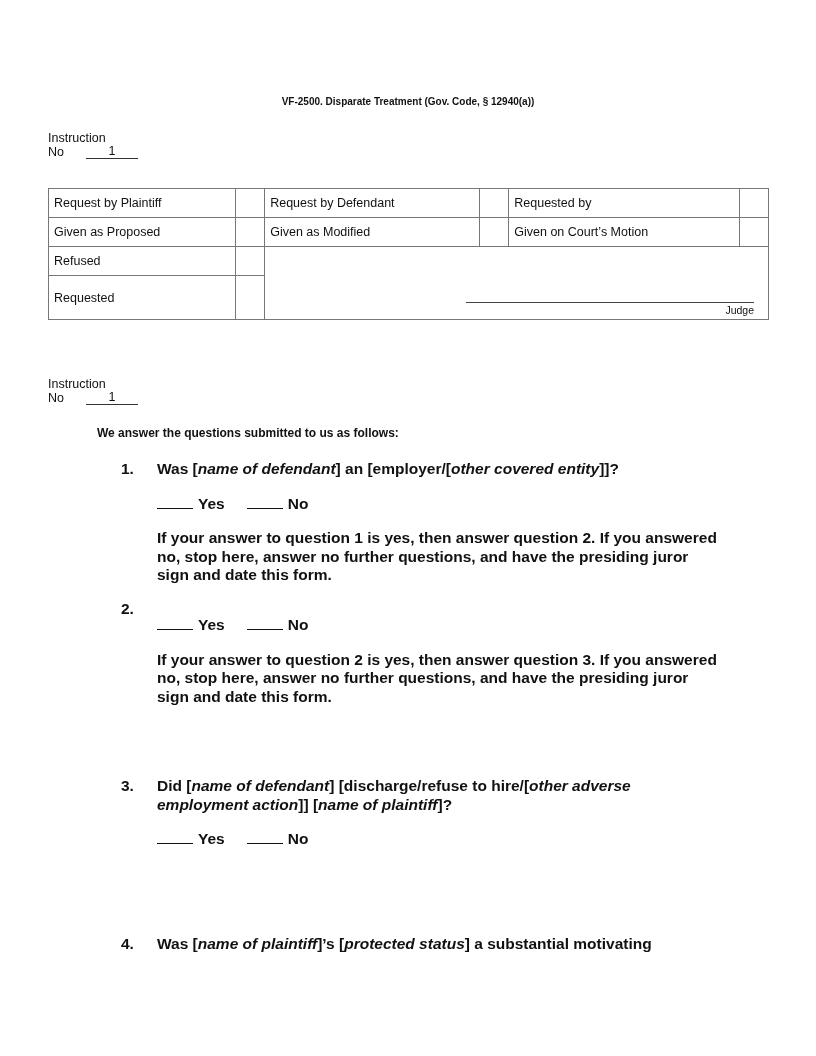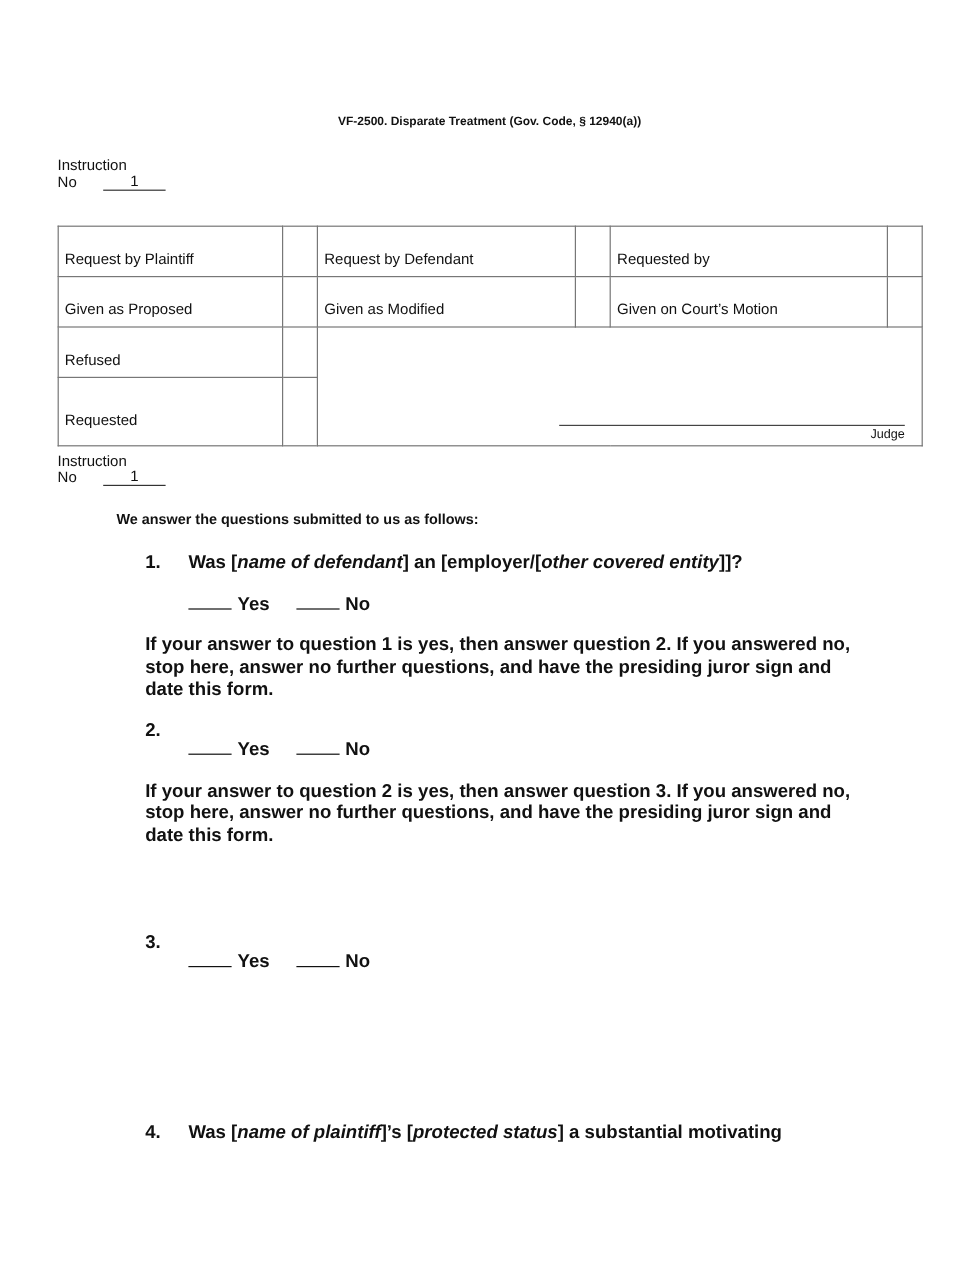--- a/index.html
+++ b/index.html
@@ -2,33 +2,33 @@
 <html><head>
 <meta charset="utf-8">
 <style>
   html, body { margin: 0; padding: 0; background: #ffffff; }
   body { width: 816px; height: 1056px; position: relative; overflow: hidden; color: #111; font-family: "Liberation Sans", sans-serif; }
   .title { position: absolute; top: 96px; left: 0; width: 816px; text-align: center; font-weight: bold; font-size: 10px; }
   .instr { position: absolute; left: 48px; font-size: 12.5px; line-height: 14px; }
   .instr .no-row { display: flex; align-items: flex-end; }
   .instr .no-val { display: inline-block; width: 52px; margin-left: 22px; border-bottom: 1px solid #333; text-align: center; line-height: 13px; }
   table.status { position: absolute; top: 188px; left: 48px; width: 721px; border-collapse: collapse; font-size: 12.5px; }
-  table.status td { border: 1px solid #777; height: 28px; padding: 13px 0 0 5px; vertical-align: middle; }
+  table.status td { border: 1px solid #777; height: 28px; padding: 0 0 0 5px; vertical-align: middle; }
   table.status td.box { width: 28px; padding: 0; }
   .judge-cell { position: relative; }
   .judge-line { position: absolute; right: 14px; bottom: 16px; width: 288px; border-top: 1px solid #444; }
   .judge-label { position: absolute; right: 14px; bottom: 3px; font-size: 10.5px; }
   .lead { position: absolute; top: 426px; left: 97px; font-weight: bold; font-size: 12px; }
   .q { position: absolute; left: 121px; width: 600px; font-weight: bold; font-size: 15.5px; line-height: 18.5px; }
   .q .num { position: absolute; left: 0; top: 0; }
   .q .body { margin-left: 36px; }
   .q .yn { margin-left: 36px; margin-top: 16px; }
   .q .yn .blank { display: inline-block; width: 36px; border-bottom: 1.5px solid #111; margin-right: 5px; }
   .q .yn .gap { display: inline-block; width: 22px; }
-  .q .instr-text { margin-top: 16px; }
+  .q .instr-text { margin-left: 36px; margin-top: 16px; }
   i { font-style: italic; }
 </style>
 </head>
 <body>
 
 <div class="title">VF-2500. Disparate Treatment (Gov. Code, § 12940(a))</div>
 
 <div class="instr" style="top:131px;">
   <div>Instruction</div>
   <div class="no-row">
@@ -92,20 +92,21 @@
 <div class="q" style="top:600px;">
   <span class="num">2.</span>
   <div class="yn">
     <span class="blank"></span><span>Yes</span><span class="gap"></span><span class="blank"></span><span>No</span>
   </div>
   <div class="instr-text">If your answer to question 2 is yes, then answer question 3. If you answered no, stop here, answer no further questions, and have the presiding juror sign and date this form.</div>
 </div>
 
 <div class="q" style="top:777px;">
   <span class="num">3.</span>
+  <div class="body"><span>Did [</span><i>name of defendant</i><span>] [discharge/refuse to hire/[</span><i>other adverse employment action</i><span>]] [</span><i>name of plaintiff</i><span>]?</span></div>
   <div class="yn">
     <span class="blank"></span><span>Yes</span><span class="gap"></span><span class="blank"></span><span>No</span>
   </div>
 </div>
 
 <div class="q" style="top:935px;">
   <span class="num">4.</span>
   <div class="body"><span>Was [</span><i>name of plaintiff</i><span>]’s [</span><i>protected status</i><span>] a substantial motivating</span></div>
 </div>
 

